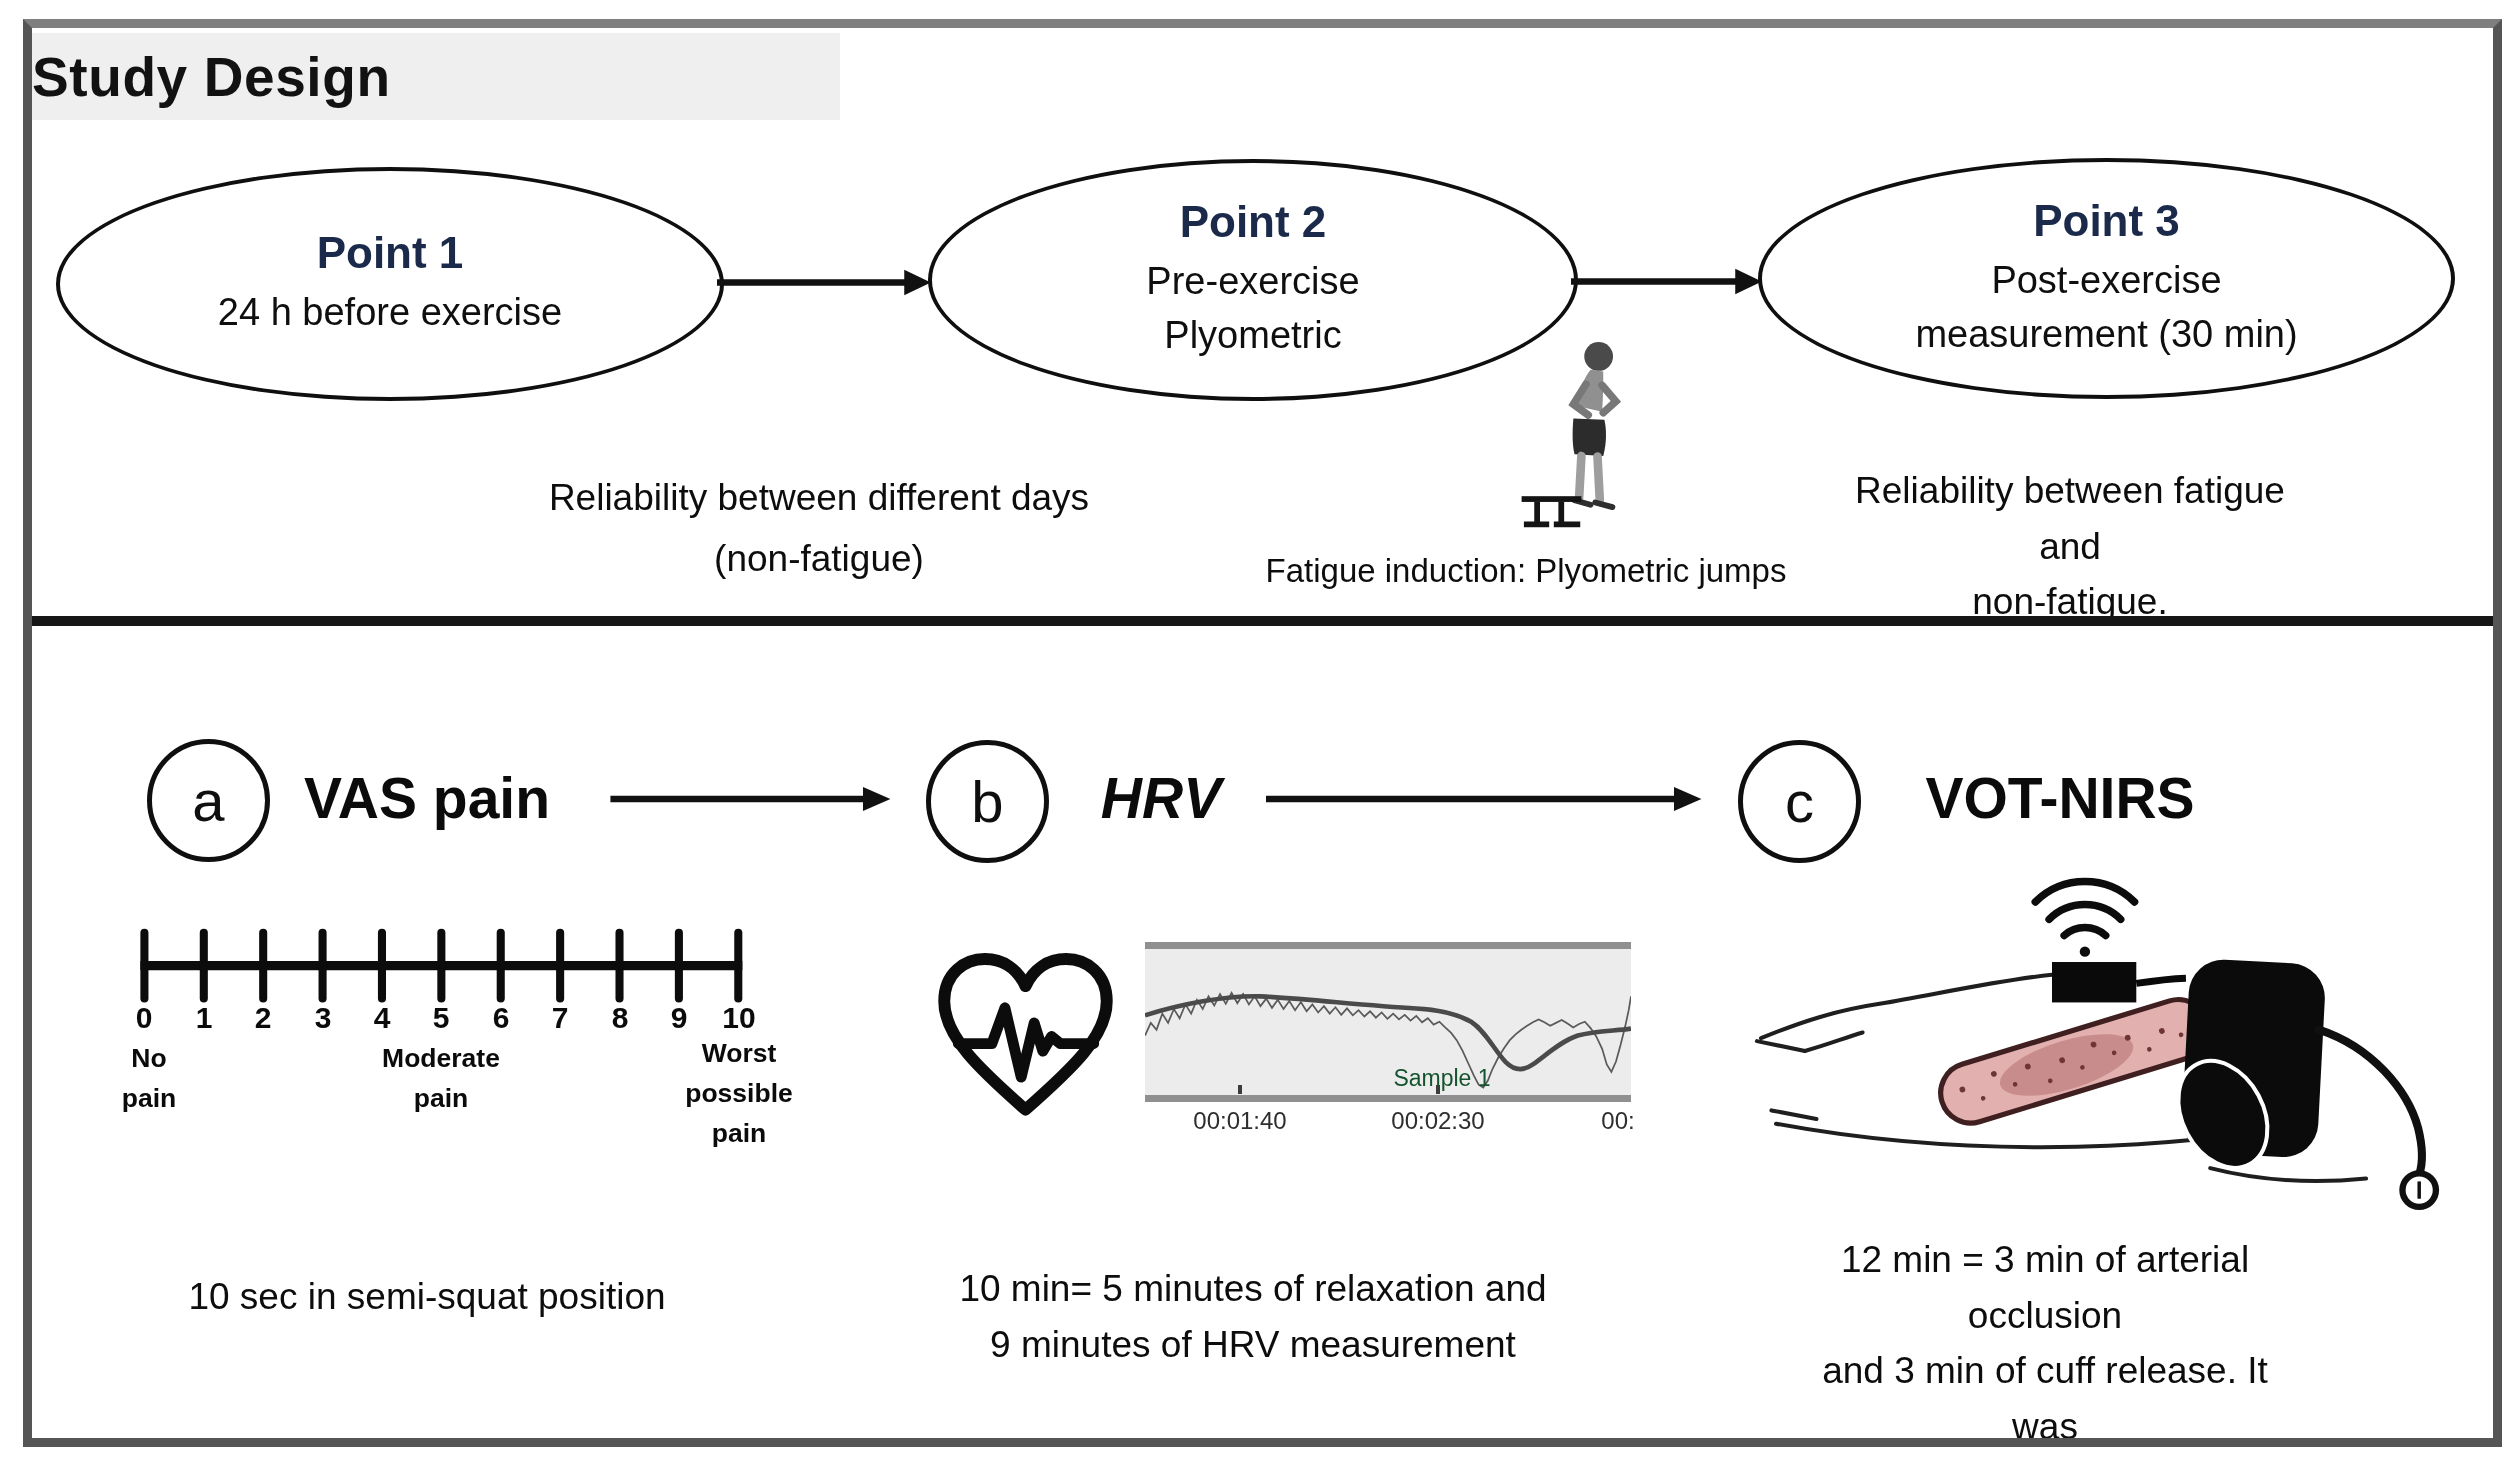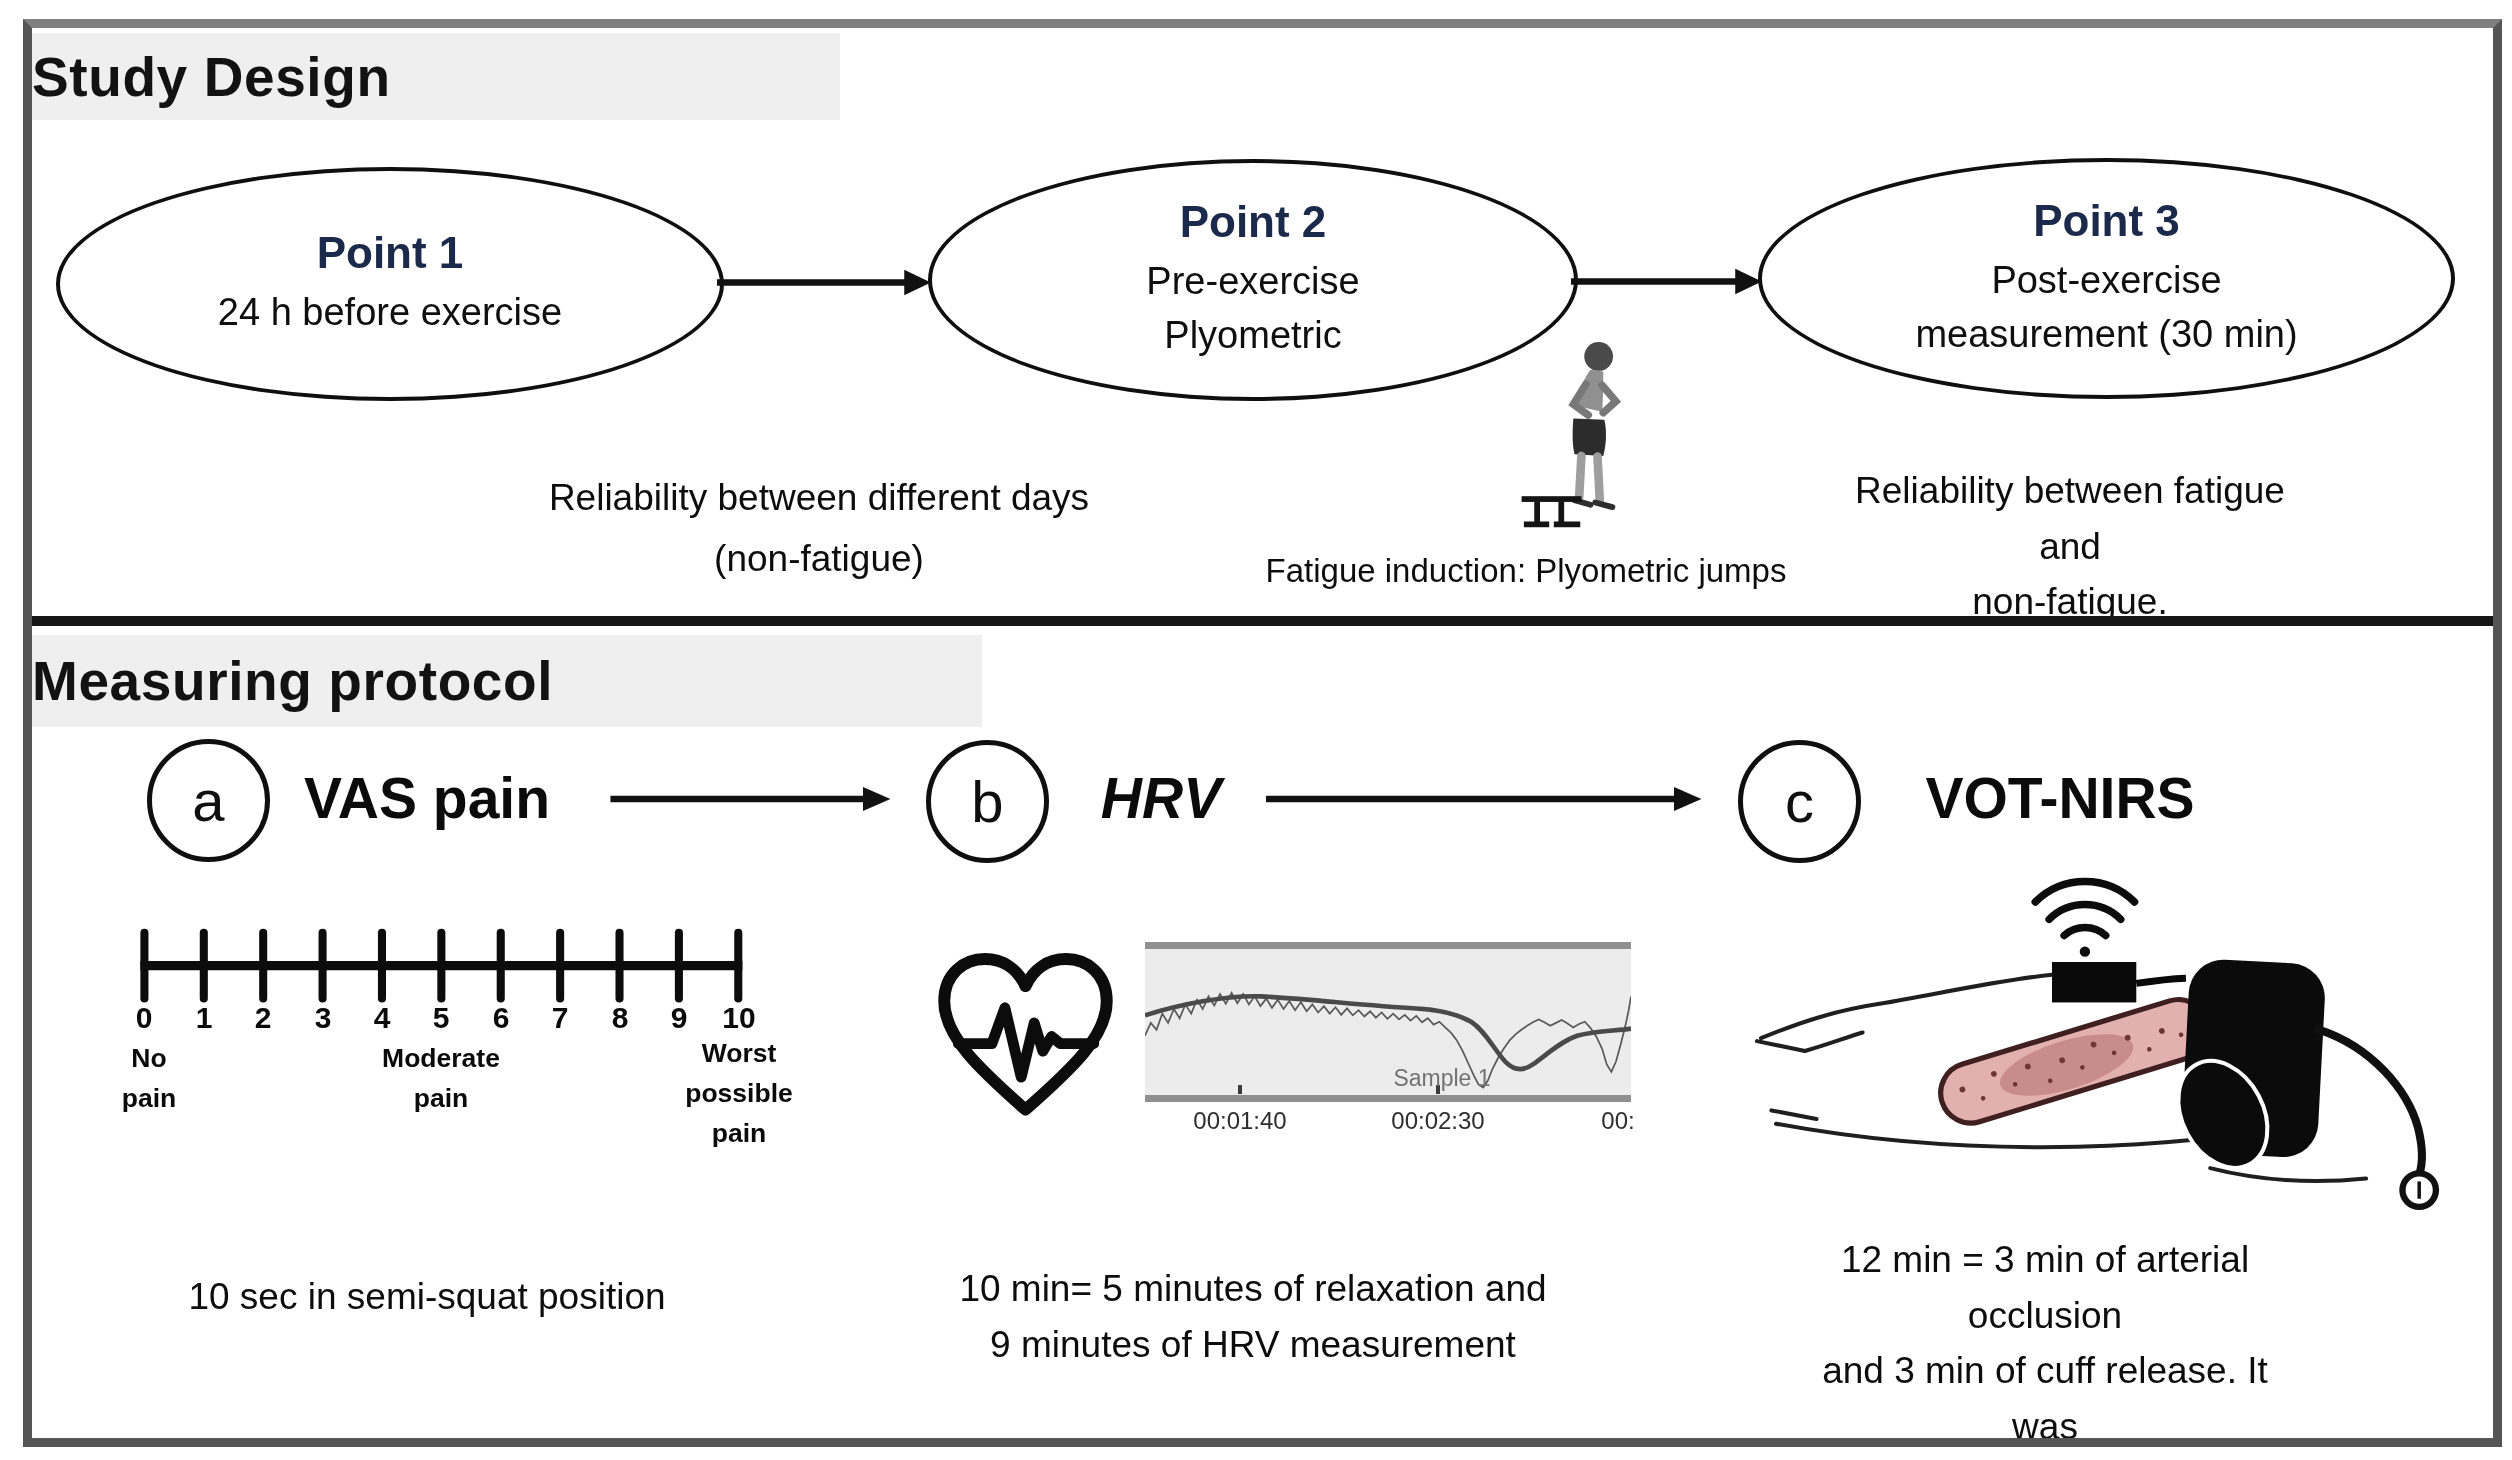--- a/index.html
+++ b/index.html
@@ -35,21 +35,21 @@
   .anchor{transform:translateX(-50%);text-align:center;font-weight:bold;font-size:26.5px;
           line-height:1.5;color:#0b0b0b;}
   .caption{transform:translateX(-50%);text-align:center;font-size:37px;line-height:1.5;color:#0d0d0d;}
   .cap-a{left:427px;top:1269px;white-space:nowrap;}
   .cap-b{left:1253px;top:1261px;}
   .cap-c{left:2045px;top:1232px;}
   .chart-bar{background:#909090;}
   .chart-tick{width:3.5px;height:9.2px;background:#3c3c3c;}
   .chart-plot{background:#ececec;}
   .chart-time{transform:translateX(-50%);font-size:24px;color:#2e2e2e;white-space:nowrap;}
-  .sample{transform:translateX(-50%);font-size:23px;color:#737373;white-space:nowrap;}
+  .sample{transform:translateX(-50%);font-size:23px;color:#14532d;white-space:nowrap;}
   svg{display:block;}
 </style>
 </head>
 <body>
 
 <div class="figure">
 
   <div class="abs band band1">
     <span class="section-title">Study Design</span>
   </div>
@@ -107,23 +107,20 @@
       <rect x="72" y="295" width="10" height="36"></rect>
       <rect x="12" y="329" width="44" height="10"></rect>
       <rect x="64" y="329" width="46" height="10"></rect>
     </g>
   </svg>
 
   <div class="abs fatigue">Fatigue induction: Plyometric jumps</div>
 
   <div class="abs divider"></div>
 
-  <div class="abs band band2">
-    <span class="section-title">Measuring protocol</span>
-  </div>
 
   <div class="abs abc ca">
     <span>a</span>
   </div>
   <div class="abs step-label la">VAS pain</div>
 
   <svg class="abs" style="left:609px;top:783px;" width="284" height="32" viewBox="0 0 492 56">
     <line x1="0" y1="28" x2="444" y2="28" stroke="#111" stroke-width="11"></line>
     <polygon points="442,7 490,28 442,49" fill="#111"></polygon>
   </svg>

